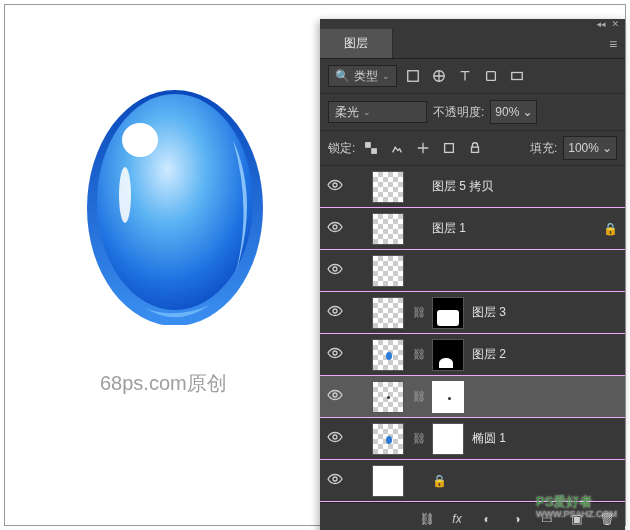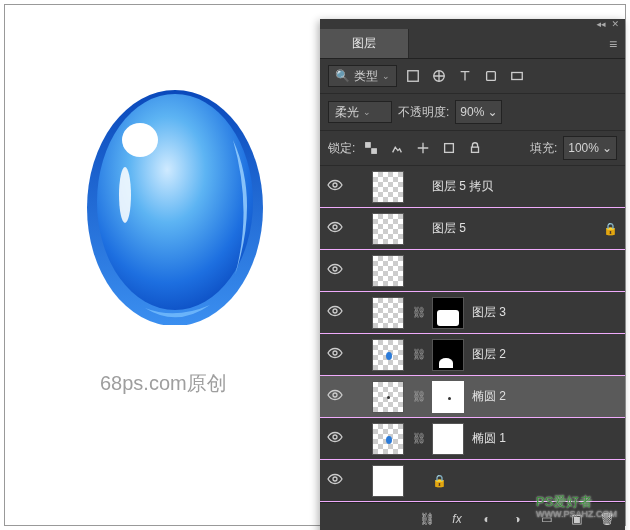--- a/index.html
+++ b/index.html
@@ -8,21 +8,21 @@
 .canvas-area{position:absolute;left:0;top:0;width:310px;height:520px;}
 .gem{position:absolute;left:80px;top:75px;width:180px;height:245px;}
 .gem svg{width:100%;height:100%;}
 .watermark-text{position:absolute;left:95px;top:365px;color:#9e9e9e;font-size:20px;}
 .watermark-logo{position:absolute;right:8px;bottom:6px;font-size:13px;font-weight:normal;color:#3a8f3a;text-shadow:0 0 2px #fff;}
 .watermark-logo .sub{font-size:9px;color:#888;display:block;margin-top:-2px;}
 .panel{position:absolute;right:0;top:14px;width:305px;background:#383838;color:#d4d4d4;font-size:12px;box-shadow:-2px 2px 8px rgba(0,0,0,.3);}
 .panel-topbar{height:10px;background:#383838;display:flex;justify-content:flex-end;align-items:center;padding-right:6px;gap:6px;}
 .panel-topbar span{font-size:9px;color:#aaa;cursor:pointer;}
 .tabs{display:flex;align-items:center;background:#383838;border-bottom:1px solid #222;}
-.tab{padding:6px 32px;background:#535353;color:#e8e8e8;font-size:12px;border-right:1px solid #2a2a2a;}
+.tab{padding:6px 24px;background:#535353;color:#e8e8e8;font-size:12px;border-right:1px solid #2a2a2a;}
 .tab-spacer{flex:1;}
 .tab-menu{width:24px;text-align:center;color:#aaa;font-size:14px;cursor:pointer;}
 .filter-row{display:flex;align-items:center;padding:6px 8px;gap:6px;border-bottom:1px solid #2a2a2a;}
 .select{display:flex;align-items:center;background:#444;border:1px solid #222;padding:2px 6px;height:22px;gap:4px;}
 .select .chev{font-size:9px;color:#aaa;}
 .icon-btn{width:20px;height:20px;display:flex;align-items:center;justify-content:center;color:#ccc;cursor:pointer;}
 .blend-row{display:flex;align-items:center;padding:6px 8px;gap:6px;border-bottom:1px solid #2a2a2a;}
 .label{color:#ccc;}
 .val-box{background:#444;border:1px solid #222;padding:1px 4px;display:flex;align-items:center;gap:3px;height:24px;}
 .lock-row{display:flex;align-items:center;padding:5px 8px;gap:6px;border-bottom:1px solid #2a2a2a;}
@@ -119,21 +119,21 @@
           </svg>
         </div>
       <div class="icon-btn">
           <svg class="ico" viewBox="0 0 16 16">
             <rect x="2" y="4" width="12" height="8"></rect>
           </svg>
         </div>
     </div>
 
     <div class="blend-row">
-      <div class="select" style="width:64px">
+      <div class="select" style="width:99px">
         <span>柔光</span>
         <span class="chev">⌄</span>
       </div>
       <span class="label">不透明度:</span>
       <div class="val-box">
         <span>90%</span>
         <span class="chev">⌄</span>
       </div>
     </div>
 
@@ -188,21 +188,21 @@
           <div class="lock-ind"></div>
         </div>
         <div class="layer">
           <div class="vis"><svg class="eye" viewBox="0 0 16 12" fill="none" stroke="#ccc" stroke-width="1.3">
               <path d="M1 6s2.5-4.5 7-4.5S15 6 15 6s-2.5 4.5-7 4.5S1 6 1 6z"></path>
               <circle cx="8" cy="6" r="2"></circle>
             </svg></div>
           <div class="link-sp"></div>
           <div class="thumb checker"></div>
           <div class="link-sp"></div>
-          <div class="layer-name">图层 5</div>
+          <div class="layer-name">图层 1</div>
           <div class="lock-ind">🔒</div>
         </div>
         <div class="layer">
           <div class="vis"><svg class="eye" viewBox="0 0 16 12" fill="none" stroke="#ccc" stroke-width="1.3">
               <path d="M1 6s2.5-4.5 7-4.5S15 6 15 6s-2.5 4.5-7 4.5S1 6 1 6z"></path>
               <circle cx="8" cy="6" r="2"></circle>
             </svg></div>
           <div class="link-sp"></div>
           <div class="thumb checker"></div>
           <div class="link-sp"></div>
@@ -244,21 +244,20 @@
               <circle cx="8" cy="6" r="2"></circle>
             </svg></div>
           <div class="link-sp"></div>
           <div class="thumb checker">
             <div class="dot-sm"></div>
           </div>
           <div class="link-sp">⛓</div>
           <div class="thumb solid-white sel">
             <div class="dot-sm"></div>
           </div>
-          <div class="layer-name">椭圆 2</div>
           <div class="lock-ind"></div>
         </div>
         <div class="layer">
           <div class="vis"><svg class="eye" viewBox="0 0 16 12" fill="none" stroke="#ccc" stroke-width="1.3">
               <path d="M1 6s2.5-4.5 7-4.5S15 6 15 6s-2.5 4.5-7 4.5S1 6 1 6z"></path>
               <circle cx="8" cy="6" r="2"></circle>
             </svg></div>
           <div class="link-sp"></div>
           <div class="thumb checker">
             <div class="dot"></div>

